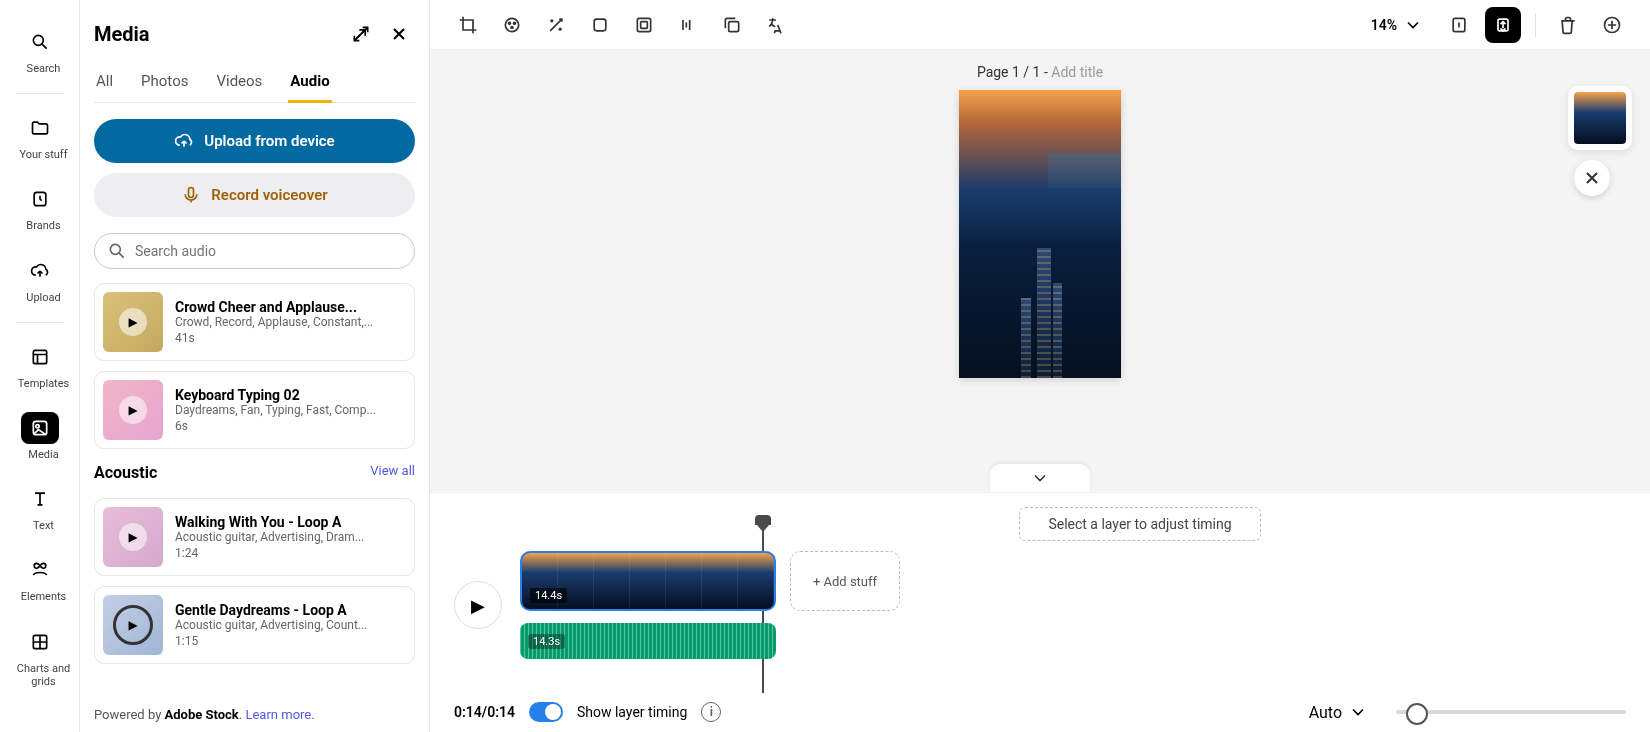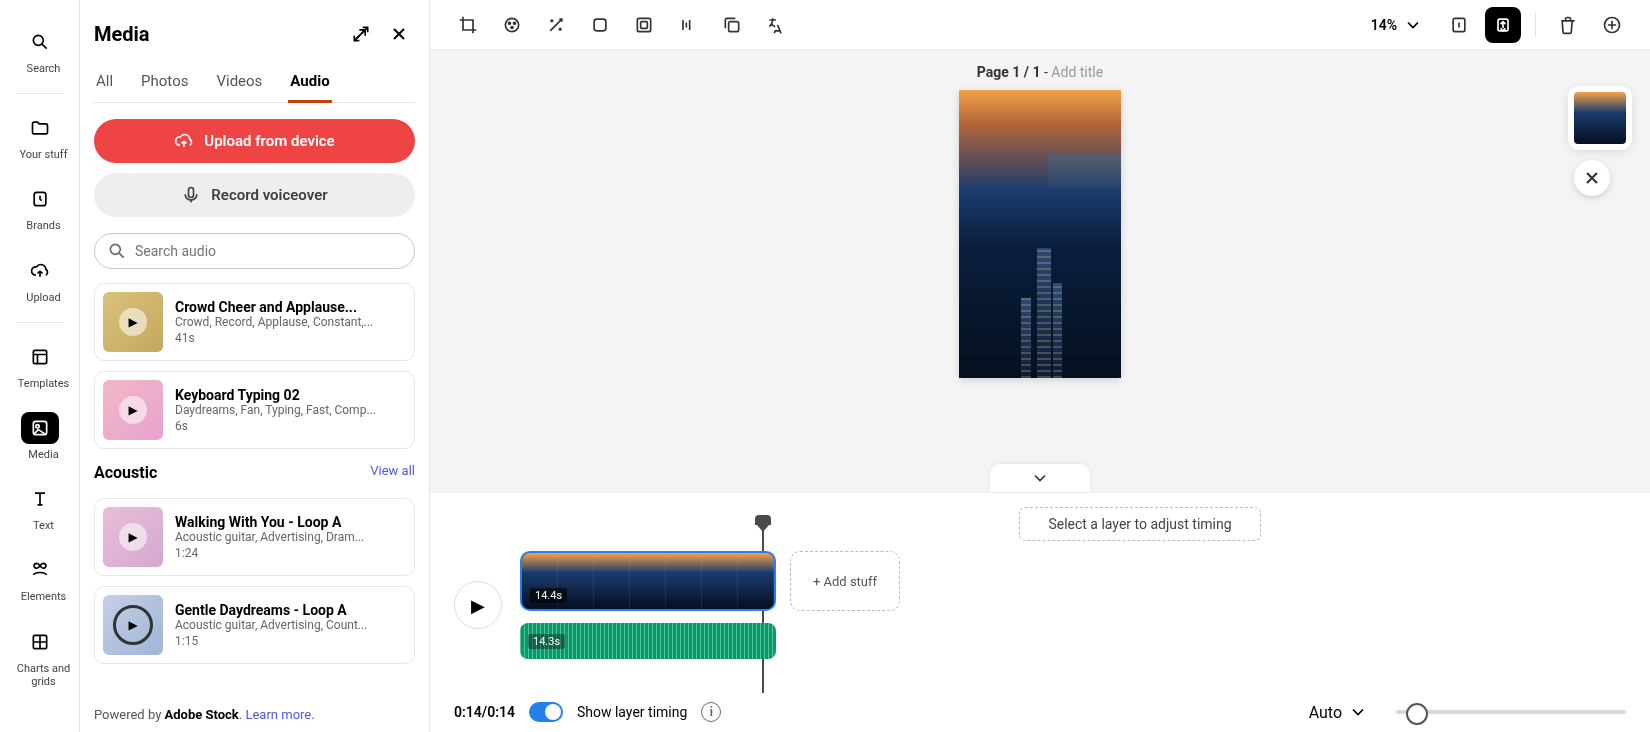--- a/index.html
+++ b/index.html
@@ -13,25 +13,25 @@
 .rail-sep { width: 48px; height: 1px; background: #e6e6e6; margin: 4px 0; }
 
 .panel { width: 350px; border-right: 1px solid #e6e6e6; display: flex; flex-direction: column; padding: 18px 14px 10px 14px; position: relative; }
 .panel-hdr { display: flex; align-items: center; justify-content: space-between; margin-bottom: 16px; }
 .panel-title { font-size: 20px; font-weight: 700; }
 .panel-hdr-act { display: flex; gap: 6px; }
 .hdr-btn { width: 32px; height: 32px; border-radius: 50%; display: flex; align-items: center; justify-content: center; cursor: pointer; }
 
 .tabs { display: flex; gap: 24px; border-bottom: 1px solid #e6e6e6; margin-bottom: 16px; }
 .tab { padding: 6px 2px 10px 2px; font-size: 15px; color: #555; cursor: pointer; }
-.tab.active { color: #000; font-weight: 700; border-bottom: 3px solid #c2410c; margin-bottom: -1px; }
+.tab.active { color: #000; font-weight: 700; border-bottom: 3px solid #eab308; margin-bottom: -1px; }
 
 .big-btn { width: 100%; height: 44px; border-radius: 22px; display: flex; align-items: center; justify-content: center; gap: 10px; font-size: 15px; font-weight: 600; cursor: pointer; border: none; margin-bottom: 10px; }
-.big-btn.primary { background: #ef4444; color: #fff; }
-.big-btn.secondary { background: #eeeef0; color: #404040; }
+.big-btn.primary { background: #0369a1; color: #fff; }
+.big-btn.secondary { background: #eeeef0; color: #a16207; }
 
 .search-box { margin-top: 6px; width: 100%; height: 36px; border: 1px solid #c8c8c8; border-radius: 18px; display: flex; align-items: center; padding: 0 12px; gap: 8px; }
 .search-box input { flex: 1; border: none; outline: none; font-size: 14px; background: transparent; }
 
 .audio-list { margin-top: 14px; display: flex; flex-direction: column; gap: 10px; overflow: hidden; }
 .audio-item { border: 1px solid #e6e6e6; border-radius: 10px; padding: 8px; display: flex; gap: 12px; align-items: center; cursor: pointer; }
 .audio-thumb { width: 60px; height: 60px; border-radius: 6px; position: relative; flex-shrink: 0; display: flex; align-items: center; justify-content: center; }
 .audio-thumb .play { position: absolute; width: 28px; height: 28px; border-radius: 50%; background: rgba(255,255,255,0.55); display: flex; align-items: center; justify-content: center; font-size: 12px; }
 .audio-info { flex: 1; min-width: 0; }
 .audio-title { font-size: 14px; font-weight: 700; white-space: nowrap; overflow: hidden; text-overflow: ellipsis; }
@@ -49,21 +49,21 @@
 .main { flex: 1; display: flex; flex-direction: column; position: relative; }
 .toolbar { height: 50px; display: flex; align-items: center; padding: 0 20px; gap: 8px; border-bottom: 1px solid #eee; }
 .tool-btn { width: 36px; height: 36px; border-radius: 8px; display: flex; align-items: center; justify-content: center; cursor: pointer; color: #333; }
 .tool-btn.active { background: #000; color: #fff; }
 .tool-sep { width: 1px; height: 24px; background: #e0e0e0; margin: 0 6px; }
 .spacer { flex: 1; }
 .zoom { font-size: 14px; font-weight: 600; cursor: pointer; display: flex; align-items: center; gap: 6px; padding: 6px 10px; }
 
 .canvas-area { flex: 1; background: #f4f4f4; position: relative; display: flex; align-items: flex-start; justify-content: center; padding-top: 40px; overflow: hidden; }
 .page-label { position: absolute; top: 14px; left: 50%; transform: translateX(-50%); font-size: 14px; color: #333; }
-.page-label b { font-weight: 700; text-align: center; }
+.page-label b { font-weight: 400; text-align: center; }
 .page-label .add-title { color: #999; }
 .canvas { width: 162px; height: 288px; background: linear-gradient(to bottom, #f5a24a 0%, #b0653a 12%, #1a3b6e 35%, #0a1e3d 55%, #050f1f 100%); position: relative; box-shadow: 0 2px 8px rgba(0,0,0,0.15); overflow: hidden; }
 .bldg { position: absolute; background: linear-gradient(#2a4a7a, #0a1d3a); }
 .bldg.b1 { left: 48%; bottom: 0; width: 14px; height: 130px; }
 .bldg.b2 { left: 38%; bottom: 0; width: 10px; height: 80px; }
 .bldg.b3 { left: 58%; bottom: 0; width: 9px; height: 95px; }
 .bldg::after { content: ""; position: absolute; inset: 0; background: repeating-linear-gradient(0deg, rgba(255,200,80,0.25) 0 2px, transparent 2px 6px); }
 .water { position: absolute; top: 22%; right: 0; width: 45%; height: 12%; background: linear-gradient(#4a6a8a, #2a4a6a); opacity: 0.55; }
 
 .scene-chevron { position: absolute; bottom: 0; left: 50%; transform: translateX(-50%); width: 100px; height: 28px; background: #fff; border-radius: 10px 10px 0 0; display: flex; align-items: center; justify-content: center; cursor: pointer; box-shadow: 0 -1px 4px rgba(0,0,0,0.08); }

